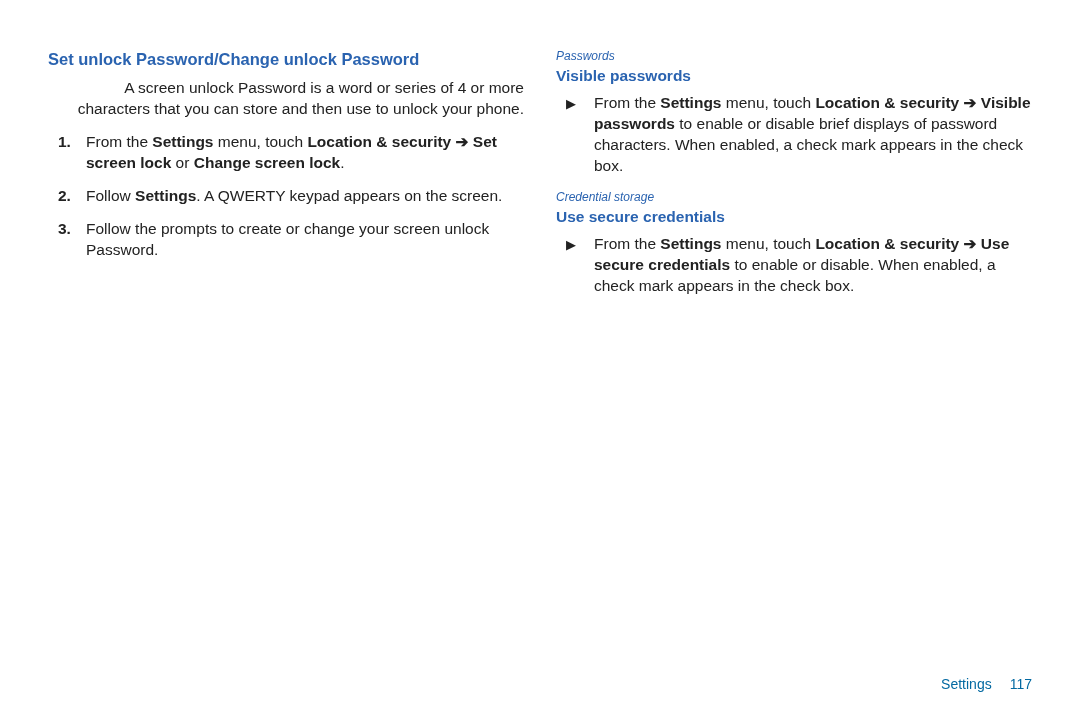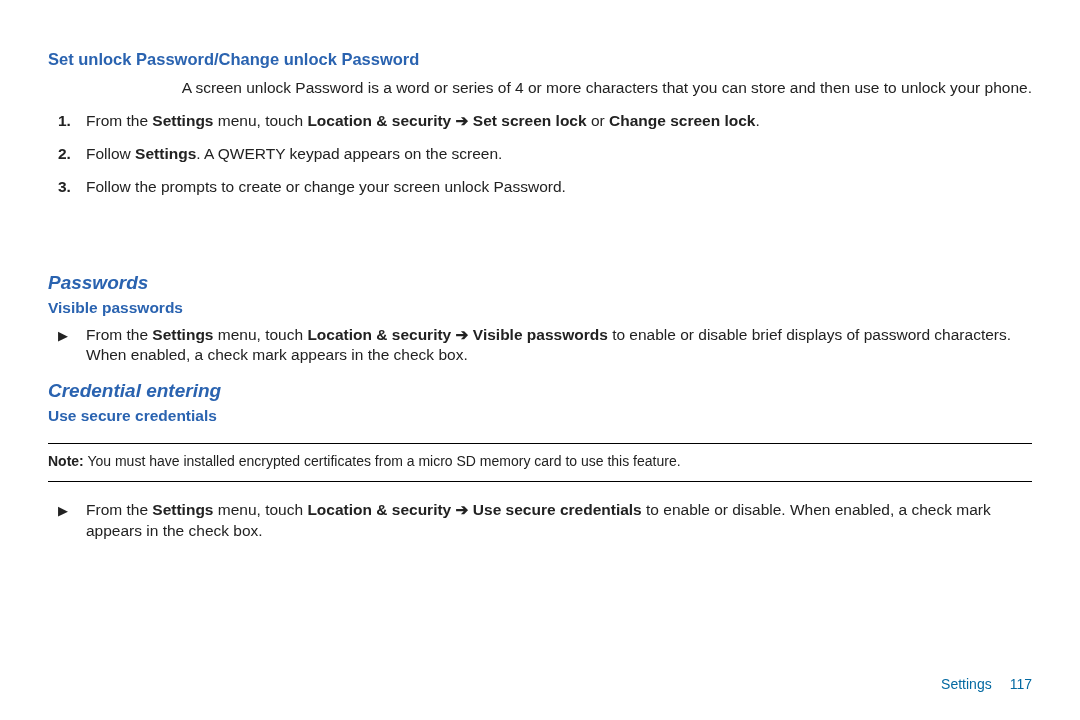--- a/index.html
+++ b/index.html
@@ -19,36 +19,35 @@
     line-height: 1.35;
   }
   .page {
     box-sizing: border-box;
     padding: 48px 48px 30px 48px;
     height: 100%;
     position: relative;
   }
   .cols {
     display: flex;
-    gap: 60px;
-    flex-direction: column;
+    gap: 32px;
   }
   .col {
     flex: 1;
     min-width: 0;
   }
   h3.blue-bold {
     font-size: 16.5px;
     font-weight: 700;
     color: var(--accent);
     margin: 0 0 8px 0;
   }
   h3.blue-italic {
-    font-size: 19px;
-    font-weight: 700;
+    font-size: 12px;
+    font-weight: 400;
     font-style: italic;
     color: var(--accent);
     margin: 0 0 2px 0;
   }
   h4.blue-sub {
     font-size: 15.5px;
     font-weight: 700;
     color: var(--accent);
     margin: 0 0 6px 0;
   }
@@ -140,26 +139,23 @@
     <div class="col">
       <h3 class="blue-italic">Passwords</h3>
       <h4 class="blue-sub">Visible passwords</h4>
 
       <ul class="arrow">
         <li>
           <span>From the </span><strong>Settings</strong><span> menu, touch </span><strong>Location &amp; security</strong><strong class="arrow-glyph"> ➔ </strong><strong>Visible passwords</strong><span> to enable or disable brief displays of password characters. When enabled, a check mark appears in the check box.</span>
         </li>
       </ul>
 
-      <h3 class="blue-italic mt">Credential entering</h3>
+      <h3 class="blue-italic mt">Credential storage</h3>
       <h4 class="blue-sub">Use secure credentials</h4>
 
-      <div class="note-box">
-        <span class="note-label">Note:</span><span> You must have installed encrypted certificates from a micro SD memory card to use this feature.</span>
-      </div>
 
       <ul class="arrow">
         <li>
           <span>From the </span><strong>Settings</strong><span> menu, touch </span><strong>Location &amp; security</strong><strong class="arrow-glyph"> ➔ </strong><strong>Use secure credentials</strong><span> to enable or disable. When enabled, a check mark appears in the check box.</span>
         </li>
       </ul>
     </div>
 
   </div>
 

